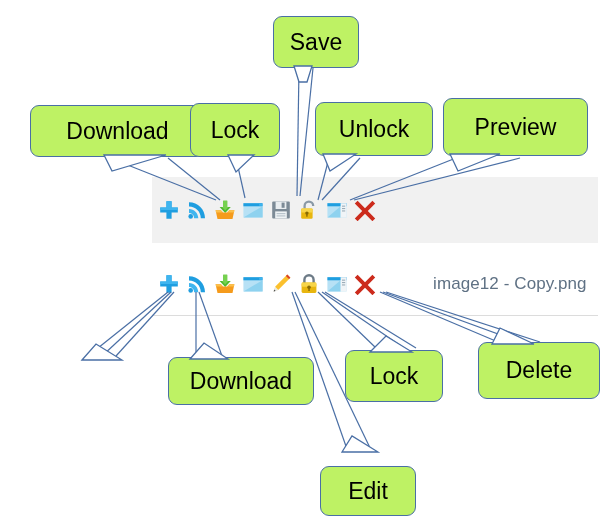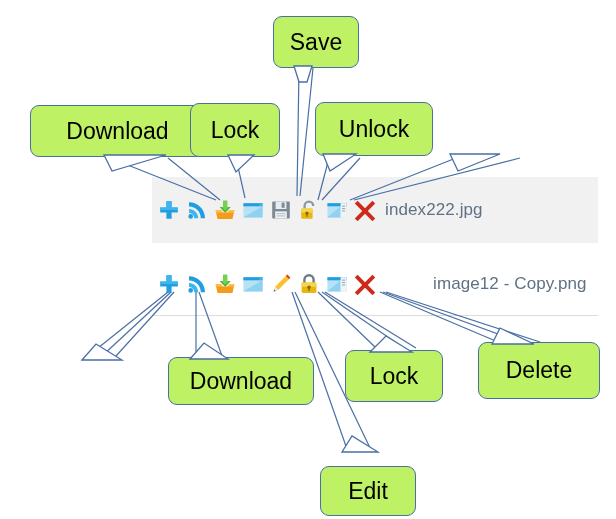--- a/index.html
+++ b/index.html
@@ -213,21 +213,20 @@
         </svg>
       </span>
 
       <span class="icon-btn">
         <svg width="22" height="22" viewBox="0 0 22 22">
           <path d="M3.6 1.8 11 9.2l7.4-7.4 2.8 2.8L13.8 12l7.4 7.4-2.8 2.8L11 14.8 3.6 22.2.8 19.4 8.2 12 .8 4.6z" fill="#cc2b1c"></path>
         </svg>
       </span>
 
     </div>
-    <span class="file-name">index222.jpg</span>
   </div>
 
   <div class="file-row row2">
     <div class="toolbar">
 
       <span class="icon-btn">
         <svg width="22" height="22" viewBox="0 0 22 22">
           <path d="M8.4 2.2h5.2v6.2h6.2v5.2h-6.2v6.2H8.4v-6.2H2.2V8.4h6.2z" fill="#1f9ee0"></path>
           <path d="M8.4 2.2h5.2v6.2h6.2v2.6H2.2V8.4h6.2z" fill="#3fb5ef"></path>
         </svg>
@@ -312,20 +311,23 @@
   </div>
 
   <div class="callout" style="left:273px; top:16px; width:86px; height:52px;">
     <span>Save</span>
   </div>
 
   <div class="callout" style="left:315px; top:102px; width:118px; height:54px;">
     <span>Unlock</span>
   </div>
 
+  <div class="callout" style="left:443px; top:98px; width:145px; height:58px;">
+    <span>Preview</span>
+  </div>
 
 
   <div class="callout" style="left:168px; top:357px; width:146px; height:48px;">
     <span>Download</span>
   </div>
 
   <div class="callout" style="left:478px; top:342px; width:122px; height:57px;">
     <span>Delete</span>
   </div>
 

